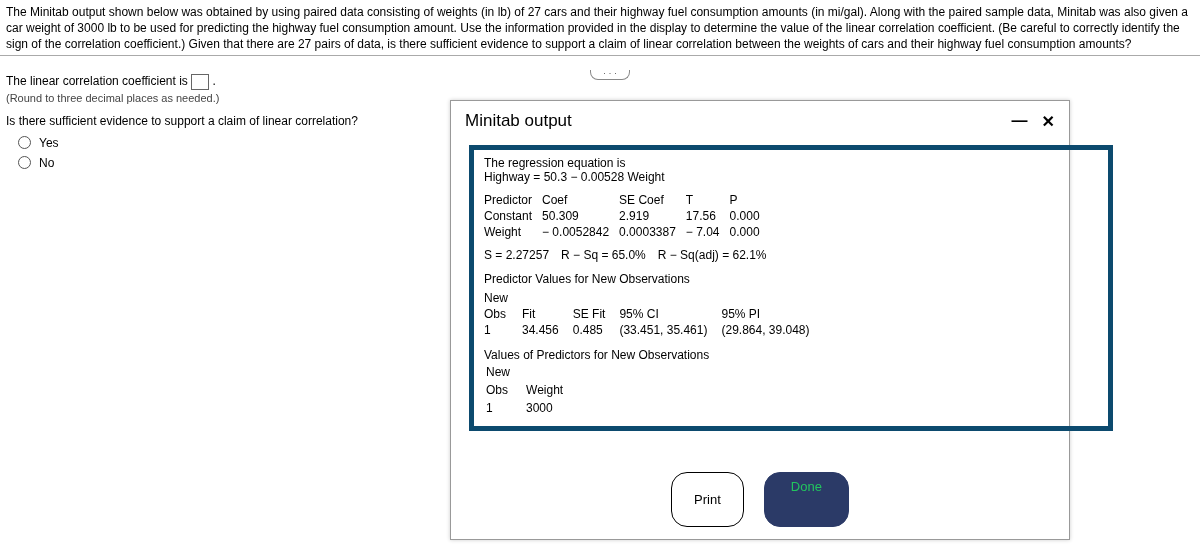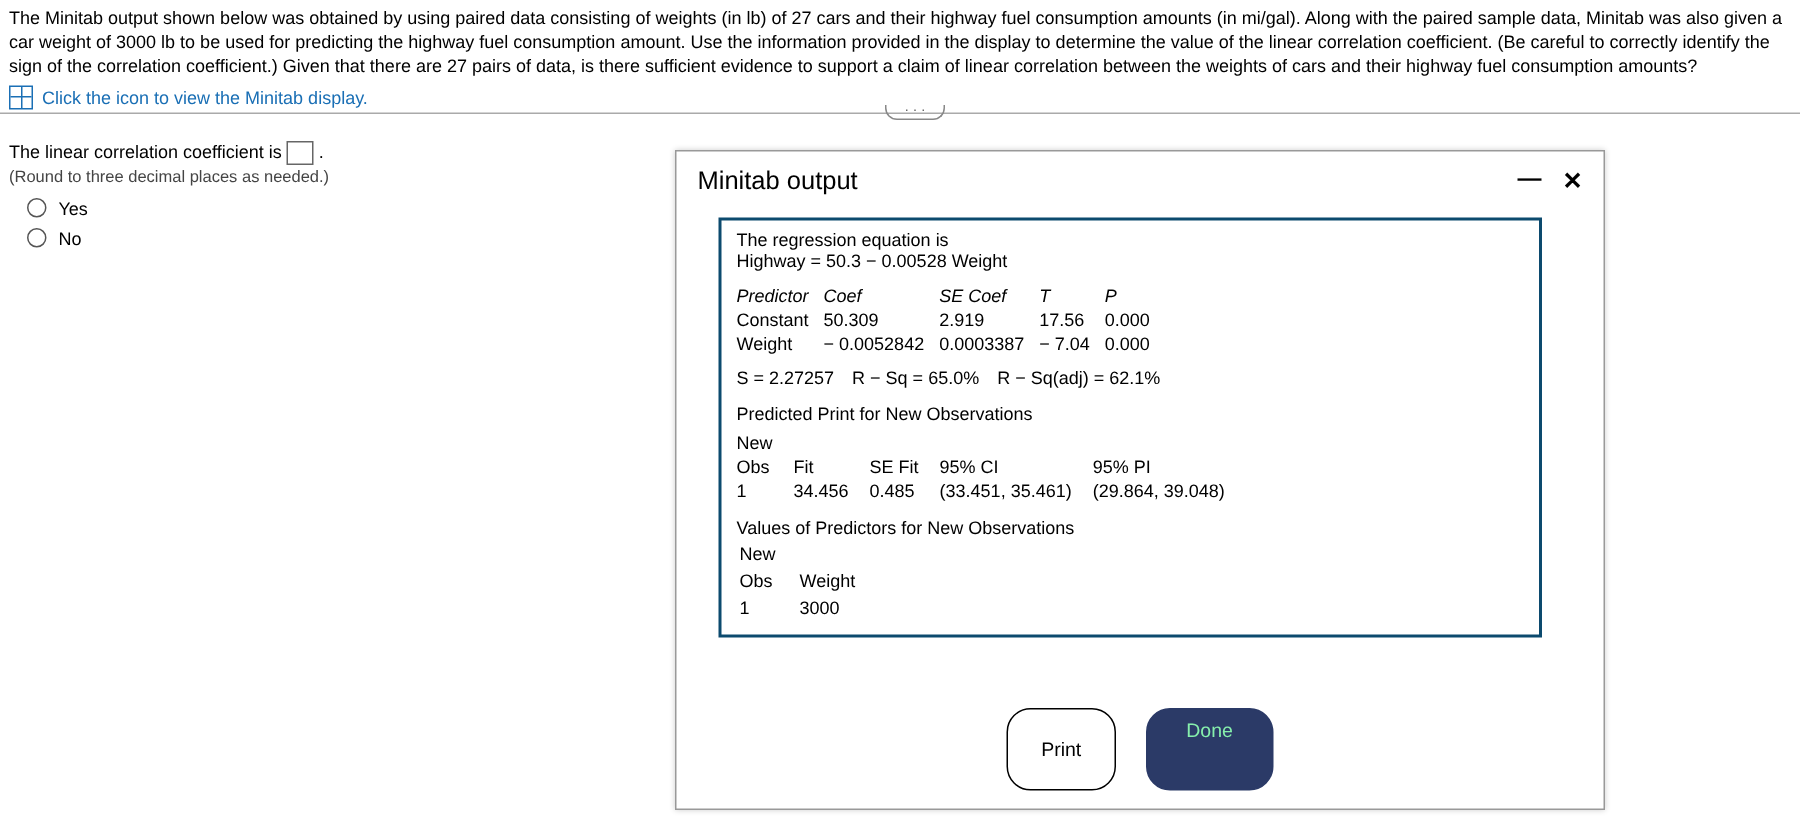--- a/index.html
+++ b/index.html
@@ -68,67 +68,64 @@
     background:#fff;
     box-shadow: 0 0 4px rgba(0,0,0,.2);
   }
   .modal-header {
     display:flex; justify-content:space-between; align-items:center;
     padding:10px 14px 0 14px;
   }
   .modal-title { font-size:17px; }
   .modal-controls { display:flex; gap:14px; font-size:16px; font-weight:bold; }
   .modal-body {
-    margin:14px 14px 0 28px;
-    border:2px solid #0c4a6e;
+    margin:14px 14px 0 18px;
+    border:5px solid #0c4a6e;
     padding:6px 10px 8px 10px;
     font-family: Arial, sans-serif;
     font-size:12px;
-    width:549px;
+    width:644px;
   }
   table.regr { border-collapse:collapse; margin-top:8px; }
   table.regr td { padding:1px 10px 1px 0; white-space:nowrap; }
-  .hdr td { font-weight:normal;font-style:italic; }
+  .hdr td { font-weight:normal; }
   .sline { margin-top:8px; }
   .sec-title { margin-top:10px; }
   table.newobs { border-collapse:collapse; margin-top:4px;}
   table.newobs td { padding:1px 14px 1px 0; white-space:nowrap; text-align:left;}
   table.predvals td { padding:1px 14px 1px 0; }
 
   .modal-footer {
     position:absolute; bottom:12px; left:0; right:0;
     display:flex; justify-content:center; gap:20px;
   }
   .btn {
     border:1px solid #000; border-radius:16px;
     padding:19px 22px; font-size:13px; cursor:pointer;
     background:#fff;
   }
-  .btn.primary { background:#2b3a67; color:#86efac; border-color:#2b3a67; padding:6px 26px;}
+  .btn.primary { background:#2b3a67; color:#22c55e; border-color:#2b3a67; padding:6px 26px;}
 </style>
 </head>
 <body>
 
 <div class="top">
   <div class="paragraph">The Minitab output shown below was obtained by using paired data consisting of weights (in lb) of 27 cars and their highway fuel consumption amounts (in mi/gal). Along with the paired sample data, Minitab was also given a car weight of 3000 lb to be used for predicting the highway fuel consumption amount. Use the information provided in the display to determine the value of the linear correlation coefficient. (Be careful to correctly identify the sign of the correlation coefficient.) Given that there are 27 pairs of data, is there sufficient evidence to support a claim of linear correlation between the weights of cars and their highway fuel consumption amounts?</div>
-  <div class="click-row">
-    <span class="grid-icon"></span>
-    <span>Click the icon to view the Minitab display.</span>
-  </div>
 </div>
 
 <div class="ellipsis-tab">· · ·</div>
 
 <div class="left-panel">
   <div class="coef-line">
     <span>The linear correlation coefficient is </span>
     <span class="answer-box"></span>
     <span>.</span>
   </div>
   <div class="instr-small">(Round to three decimal places as needed.)</div>
+  <div class="question2">Is there sufficient evidence to support a claim of linear correlation?</div>
   <div class="radio-group">
     <div class="radio-row">
       <span class="radio"></span>
       <span>Yes</span>
     </div>
     <div class="radio-row">
       <span class="radio"></span>
       <span>No</span>
     </div>
   </div>
@@ -168,21 +165,21 @@
         <td>− 0.0052842</td>
         <td>0.0003387</td>
         <td>− 7.04</td>
         <td>0.000</td>
       </tr>
     </tbody>
       </table>
 
     <div class="sline">S = 2.27257 R − Sq = 65.0% R − Sq(adj) = 62.1%</div>
 
-    <div class="sec-title">Predicted Print for New Observations</div>
+    <div class="sec-title">Predictor Values for New Observations</div>
 
     <table class="newobs">
       <tbody>
           <tr>
             <td>New</td>
             <td></td>
             <td></td>
             <td></td>
             <td></td>
           </tr>

